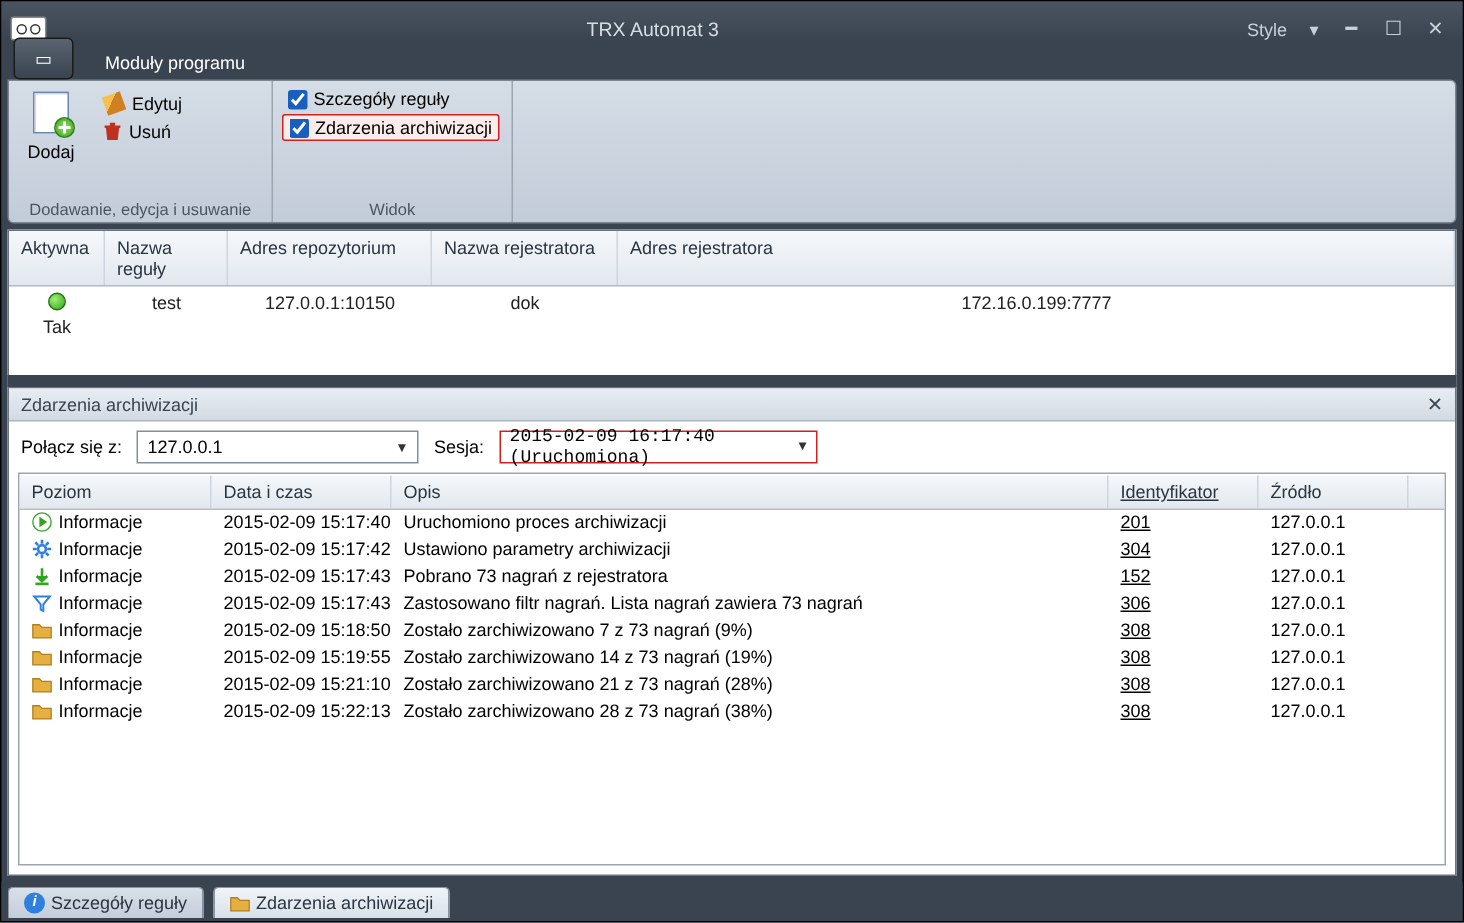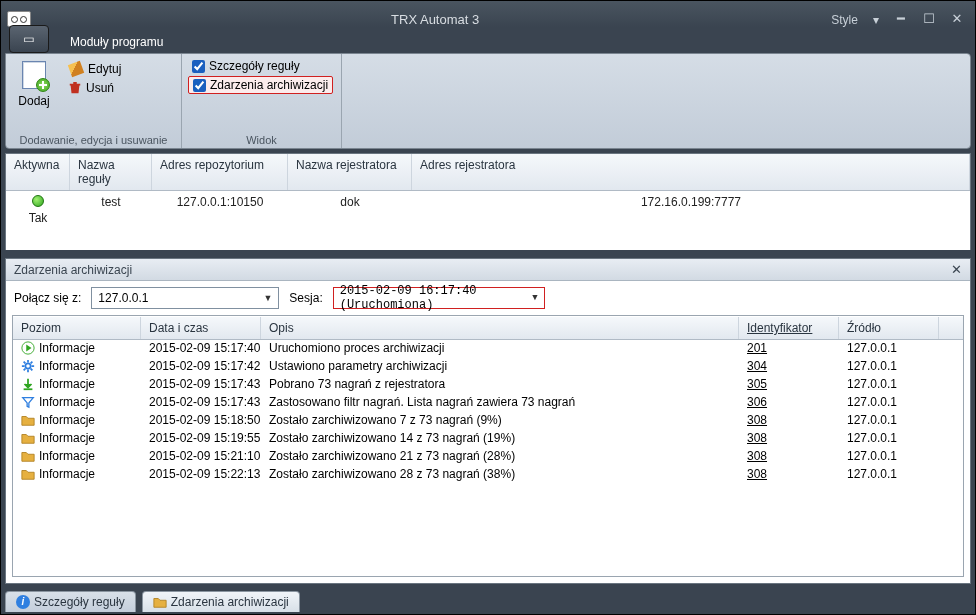--- a/index.html
+++ b/index.html
@@ -513,21 +513,21 @@
                 </span>
                 <span>Informacje</span>
               </div>
               <div class="ec e-czas">
                 <span>2015-02-09 15:17:43</span>
               </div>
               <div class="ec e-opis">
                 <span>Pobrano 73 nagrań z rejestratora</span>
               </div>
               <div class="ec e-ident">
-                <span>305</span>
+                <span>152</span>
               </div>
               <div class="ec e-zrodlo">
                 <span>127.0.0.1</span>
               </div>
             </div>
             <div class="ev-row">
               <div class="ec e-poziom">
                 <span class="ev-icon">
                   <svg viewBox="0 0 16 16">
                     <path fill="none" stroke="#2f7fe0" stroke-width="1.5" d="M2 3h12l-5 6v5l-2-1v-4z"></path>

